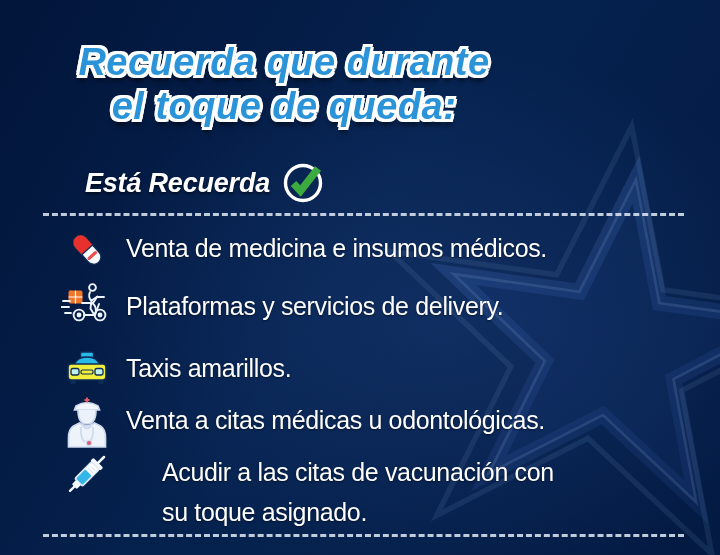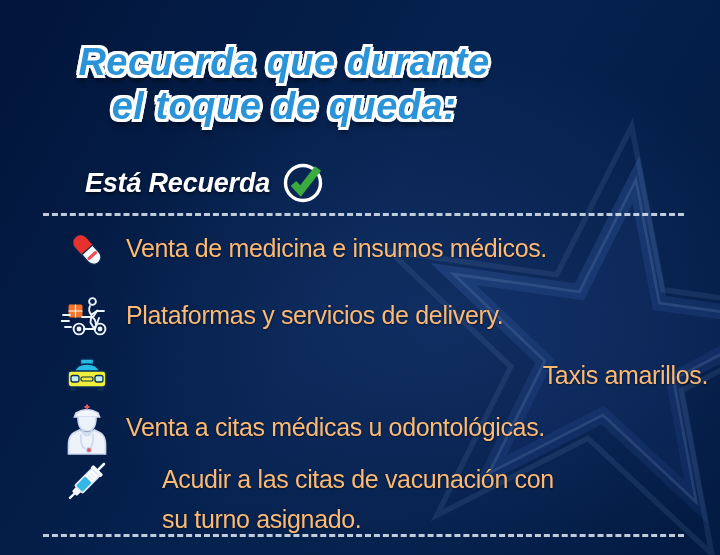--- a/index.html
+++ b/index.html
@@ -104,34 +104,34 @@
   }
   .item-icon {
     flex: 0 0 78px;
     height: 48px;
     display: flex;
     align-items: center;
     justify-content: center;
   }
   .item-text {
     flex: 1 1 auto;
-    color: #fdba74;
+    color: #ffffff;
     font-size: 25px;
     font-weight: normal;
     letter-spacing: -0.35px;
     line-height: 1.28;
     padding-top: 6px;
     text-shadow: 0 1px 2px rgba(0,0,0,0.5);
   }
   .item-text .wrap-line { display: block; }
   .item-text .wrap-line + .wrap-line { margin-top: 8px; }
   
   .list-item.i0 { margin-top: 0px; }
-  .list-item.i1 { margin-top: 19px; }
-  .list-item.i2 { margin-top: 12px; text-align: right; }
+  .list-item.i1 { margin-top: 5px; align-items: center; }
+  .list-item.i2 { margin-top: 19px; }
   .list-item.i3 { margin-top: 4px; }
   .list-item.i4 { margin-top: 4px; gap: 36px; }
 </style>
 </head>
 <body>
 
 <div id="poster">
 
   <div id="bg-gradient"></div>
 
@@ -263,21 +263,21 @@
             <rect x="22.5" y="25" width="9" height="13" rx="1" fill="#34b6e8"></rect>
             <rect x="23.5" y="39" width="7" height="6" rx="1.2" fill="#f4f8fd"></rect>
             <line x1="27" y1="44" x2="27" y2="51" stroke="#f4f8fd" stroke-width="2.4" stroke-linecap="round"></line>
             <line x1="23.5" y1="19" x2="30.5" y2="19" stroke="#dbe6f3" stroke-width="1.1"></line>
             <line x1="23.5" y1="22" x2="30.5" y2="22" stroke="#dbe6f3" stroke-width="1.1"></line>
           </g>
         </svg>
       </span>
       <span class="item-text">
         <span class="wrap-line">Acudir a las citas de vacunación con</span>
-        <span class="wrap-line">su turno asignado.</span>
+        <span class="wrap-line">su toque asignado.</span>
       </span>
     </div>
 
   </div>
 
   <div class="dash-rule" id="dash-bottom"></div>
 
 </div>
 
 </body></html>

